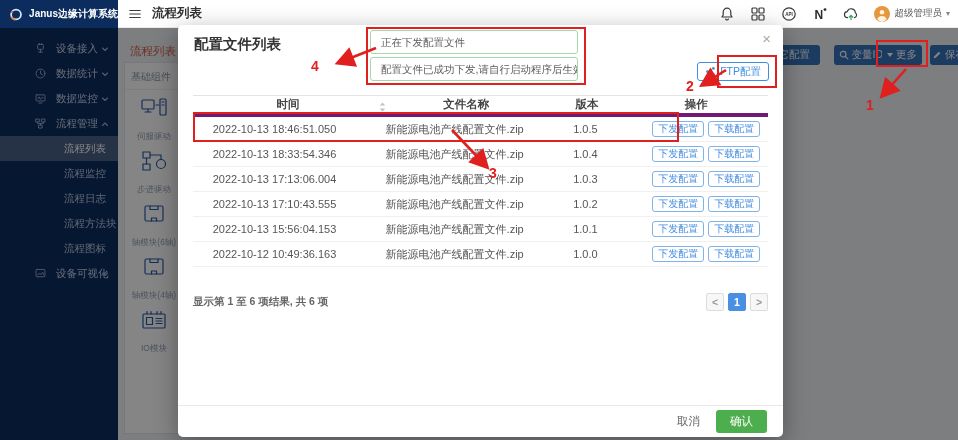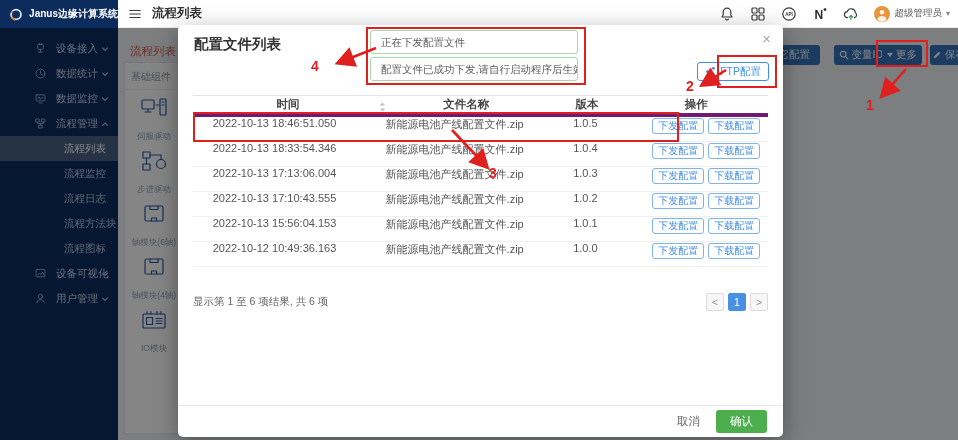--- a/index.html
+++ b/index.html
@@ -44,30 +44,30 @@
   
   .modal { position:absolute; left:178px; top:25px; width:605px; height:412px; background:#fff; border-radius:5px; box-shadow:0 6px 24px rgba(0,0,0,.35); z-index:50; }
   .modal-title { position:absolute; left:16px; top:10px; font-size:14.5px; font-weight:bold; color:#333; }
   .modal-close { position:absolute; right:12px; top:6px; font-size:15px; color:#a9a9a9; cursor:pointer; line-height:1; }
   .toast { position:absolute; left:192px; width:208px; height:24px; background:#fff; border:1px solid #a9d6ab; border-radius:3px; font-size:10.5px; color:#5c5c5c; line-height:22px; padding-left:10px; white-space:nowrap; overflow:hidden; }
   .toast1 { top:5px; } .toast2 { top:32px; }
   .ftp-btn { position:absolute; right:14px; top:37px; height:19px; padding:0 7px; background:#fff; border:1px solid #3d8fe0; color:#3d8fe0; border-radius:3px; font-size:10.5px; display:flex; align-items:center; gap:4px; cursor:pointer; }
 
   .mtable { position:absolute; left:15px; top:70px; width:575px; }
   .thead { display:flex; align-items:center; height:22px; border-top:1px solid #e3e3e3; border-bottom:4px solid #701a75; font-size:11.5px; font-weight:bold; color:#444; }
-  .tr { display:flex; align-items:flex-start; height:25px; border-bottom:1px solid #f0f0f0; font-size:11px; color:#555;gap:27px; }
+  .tr { display:flex; align-items:center; height:25px; border-bottom:1px solid #f0f0f0; font-size:11px; color:#555;gap:27px; }
   .td { text-align:center; }
   .c-time { width:33%; position:relative; }
   .c-name { width:29%; }
   .c-ver  { width:13%; }
   .c-act  { width:25%; }
   .sort-ic { position:absolute; right:-3px; top:4px; }
   .abtn { background:#fff; border:1px solid #7fb3ea; color:#4a90e2; font-size:10px; border-radius:3px; padding:0 5px; margin:1px 2px; cursor:pointer; white-space:nowrap; }
 
-  .pg-row { position:absolute; left:15px; top:268px; width:575px; display:flex; align-items:center; }
+  .pg-row { position:absolute; left:15px; top:268px; width:575px; display:flex; align-items:center;font-weight:bold; }
   .pg-info { font-size:10.5px; color:#666; }
   .pager { margin-left:auto; display:flex; gap:4px; }
   .pg-btn { width:18px; height:18px; display:flex; align-items:center; justify-content:center; font-size:10.5px; border:1px solid #dcdcdc; background:#f7f7f7; color:#9a9a9a; border-radius:2px; cursor:pointer; }
   .pg-btn.cur { background:#4a90e2; border-color:#4a90e2; color:#fff; }
 
   .modal-footer { position:absolute; left:0; bottom:0; width:100%; height:32px; border-top:1px solid #e8e8e8; display:flex; align-items:center; justify-content:flex-end; gap:16px; padding-right:16px; }
   .btn-cancel { background:#fff; border:none; color:#666; font-size:11.5px; cursor:pointer; }
   .btn-confirm { background:#4cae4c; border:none; color:#fff; font-size:11.5px; border-radius:3px; padding:4px 14px; cursor:pointer; }
 
   
@@ -160,32 +160,20 @@
         </div>
       <div class="nav-item sub">
           <span>流程图标</span>
         </div>
       <div class="nav-item">
         <svg class="nav-icon" viewBox="0 0 16 16">
             <rect class="stroke-side" x="2.5" y="3" width="11" height="9" rx="1"></rect>
             <path class="stroke-side" d="M4.8 9.8l2-2.4 1.8 1.9 2-2.8 1.6 3.3"></path>
           </svg>
         <span>设备可视化</span>
-        <span class="chev">
-            <svg width="8" height="8" viewBox="0 0 8 8">
-              <path d="M1.5 3l2.5 2.5L6.5 3" class="stroke-side"></path>
-            </svg>
-          </span>
-      </div>
-      <div class="nav-item">
-        <svg class="nav-icon" viewBox="0 0 16 16">
-            <circle class="stroke-side" cx="8" cy="5.5" r="2.6"></circle>
-            <path class="stroke-side" d="M3.2 13.2a4.9 4.9 0 0 1 9.6 0"></path>
-          </svg>
-        <span>用户管理</span>
         <span class="chev">
             <svg width="8" height="8" viewBox="0 0 8 8">
               <path d="M1.5 3l2.5 2.5L6.5 3" class="stroke-side"></path>
             </svg>
           </span>
       </div>
     </nav>
   </aside>
 
   <header class="header">

